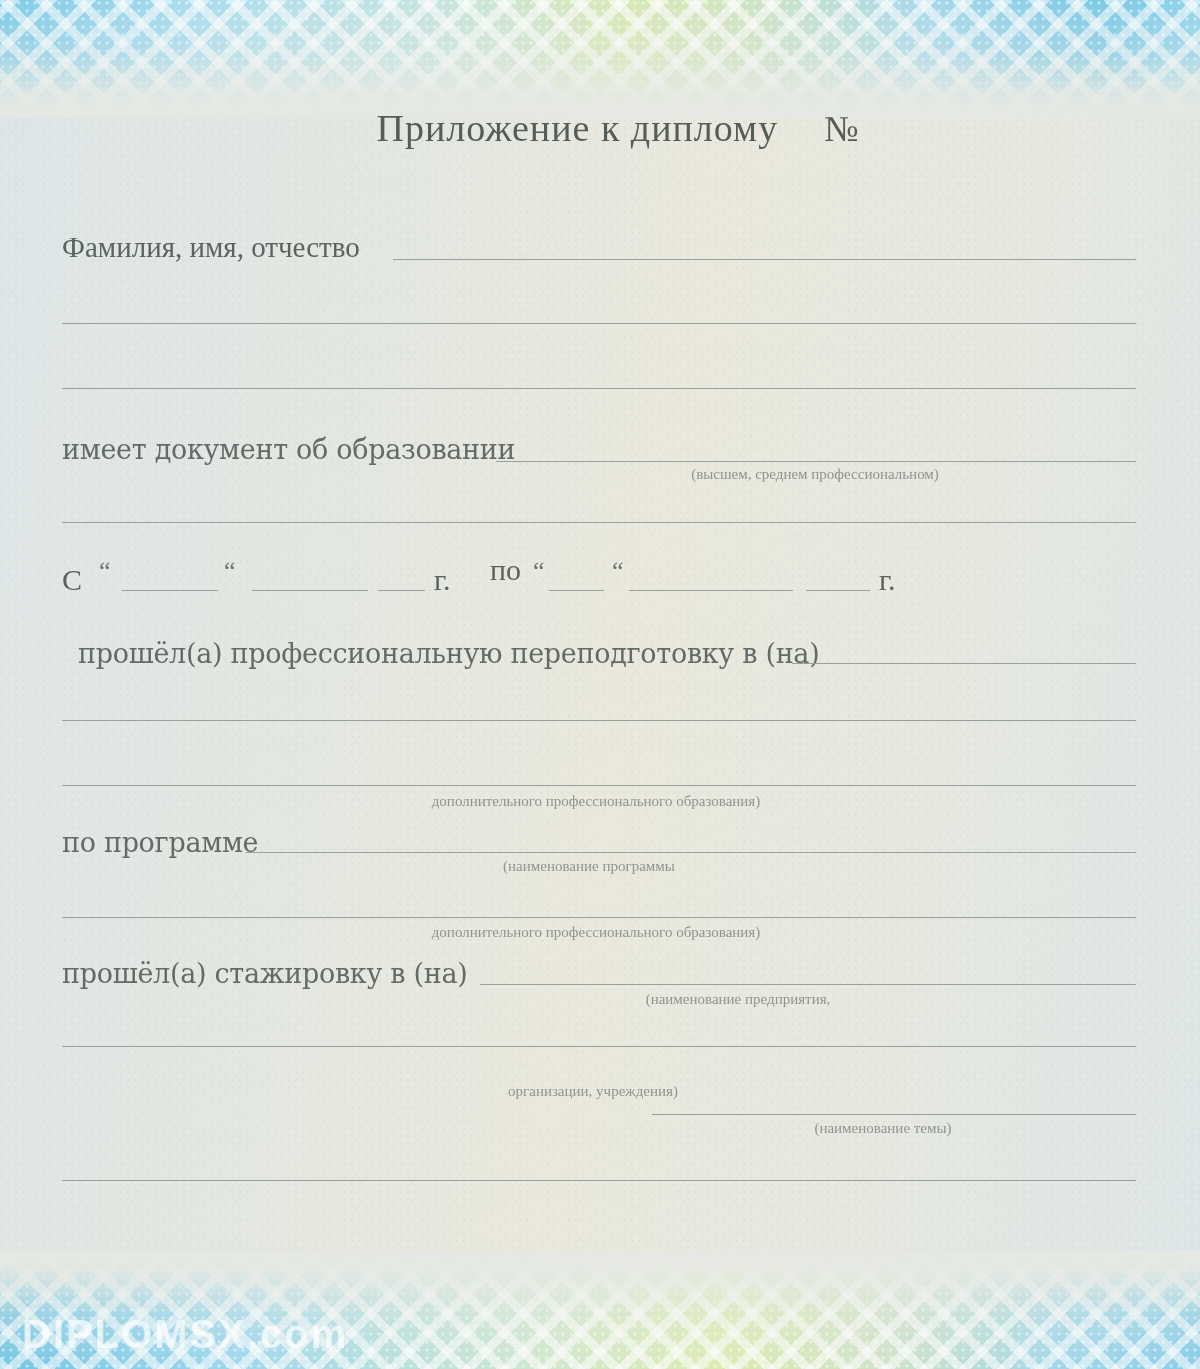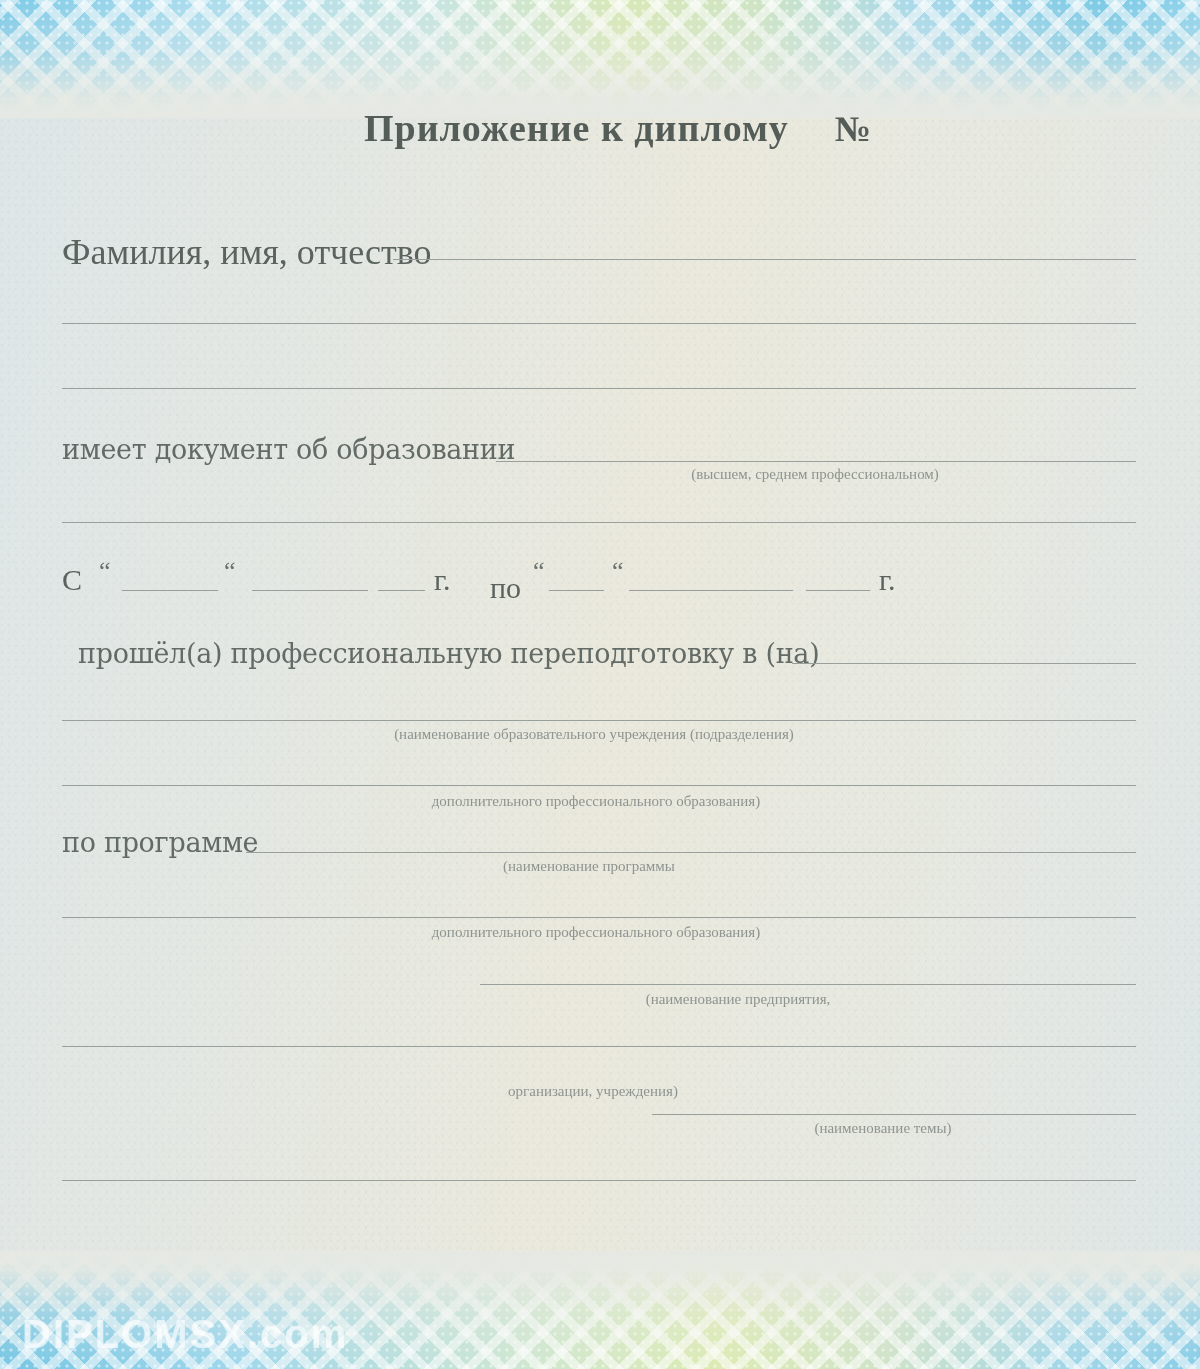--- a/index.html
+++ b/index.html
@@ -43,24 +43,24 @@
     background:linear-gradient(0deg, rgba(230,233,227,0) 0%, rgba(230,233,227,0.30) 45%, rgba(230,233,227,0.92) 84%, #e6e9e3 100%);}
   .watermark{
     position:absolute;left:22px;bottom:12px;
     font-family:"Liberation Sans", sans-serif;
     font-weight:bold;font-size:40px;letter-spacing:2px;
     color:rgba(255,255,255,0.62);
     text-shadow:0 0 2px rgba(255,255,255,0.25);
   }
   
   .title-row{position:absolute;top:106px;left:12px;right:0;text-align:center;
-    font-weight:bold;font-size:38px;color:#555d59;letter-spacing:1px;padding-left:24px;}
+    font-weight:normal;font-size:38px;color:#555d59;letter-spacing:1px;padding-left:24px;}
   .title-row .numero{margin-left:46px;font-size:36px;}
   
-  .lbl{position:absolute;font-size:36px;white-space:nowrap;color:#5b635f;}
+  .lbl{position:absolute;font-size:29px;white-space:nowrap;color:#5b635f;}
   .lbl.cond{font-family:"DejaVu Serif", serif;font-size:27px;letter-spacing:-0.3px;color:#636b66;}
   .rule{position:absolute;height:0;border-top:1.5px solid #99a09c;}
   .cap{position:absolute;font-family:Liberation Serif, serif;font-size:15px;color:#8e948f;
     text-align:center;white-space:nowrap;}
   .q{position:absolute;font-size:26px;color:#6a726d;}
   .dlbl{position:absolute;font-size:30px;color:#5b635f;}
 </style>
 </head>
 <body>
 
@@ -86,41 +86,41 @@
   <div class="cap" style="left:685px;width:260px;top:466px;">(высшем, среднем профессиональном)</div>
   <div class="rule" style="left:62px;right:64px;top:522px;"></div>
 
   <div class="dlbl" style="left:62px;top:563px;">С</div>
   <div class="q" style="left:99px;top:556px;">“</div>
   <div class="rule" style="left:122px;width:96px;top:590px;"></div>
   <div class="q" style="left:224px;top:556px;">“</div>
   <div class="rule" style="left:252px;width:116px;top:590px;"></div>
   <div class="rule" style="left:378px;width:47px;top:590px;"></div>
   <div class="dlbl" style="left:434px;top:563px;">г.</div>
-  <div class="dlbl" style="left:490px;top:571px;">по</div>
+  <div class="dlbl" style="left:490px;top:553px;">по</div>
   <div class="q" style="left:533px;top:556px;">“</div>
   <div class="rule" style="left:549px;width:55px;top:590px;"></div>
   <div class="q" style="left:612px;top:556px;">“</div>
   <div class="rule" style="left:629px;width:164px;top:590px;"></div>
   <div class="rule" style="left:806px;width:64px;top:590px;"></div>
   <div class="dlbl" style="left:879px;top:563px;">г.</div>
 
   <div class="lbl cond" style="left:62px;top:638px;margin-left:16px;">прошёл(а) профессиональную переподготовку в (на)</div>
   <div class="rule" style="left:792px;right:64px;top:663px;"></div>
   <div class="rule" style="left:62px;right:64px;top:720px;"></div>
-  <div class="cap" style="left:359px;width:470px;top:726px;">(наименование образовательного учреждения (подразделения)</div>
   <div class="rule" style="left:62px;right:64px;top:785px;"></div>
   <div class="cap" style="left:400px;width:392px;top:793px;">дополнительного профессионального образования)</div>
 
   <div class="lbl cond" style="left:62px;top:827px;">по программе</div>
   <div class="rule" style="left:246px;right:64px;top:852px;"></div>
   <div class="cap" style="left:439px;width:300px;top:858px;">(наименование программы</div>
   <div class="rule" style="left:62px;right:64px;top:917px;"></div>
   <div class="cap" style="left:400px;width:392px;top:924px;">дополнительного профессионального образования)</div>
 
+  <div class="lbl cond" style="left:62px;top:958px;">прошёл(а) стажировку в (на)</div>
   <div class="rule" style="left:480px;right:64px;top:984px;"></div>
   <div class="cap" style="left:588px;width:300px;top:991px;">(наименование предприятия,</div>
   <div class="rule" style="left:62px;right:64px;top:1046px;"></div>
   <div class="cap" style="left:443px;width:300px;top:1055px;margin-top:28px;">организации, учреждения)</div>
 
   <div class="rule" style="left:652px;right:64px;top:1114px;"></div>
   <div class="cap" style="left:783px;width:200px;top:1120px;">(наименование темы)</div>
   <div class="rule" style="left:62px;right:64px;top:1180px;"></div>
 
   <div class="band bottom">

